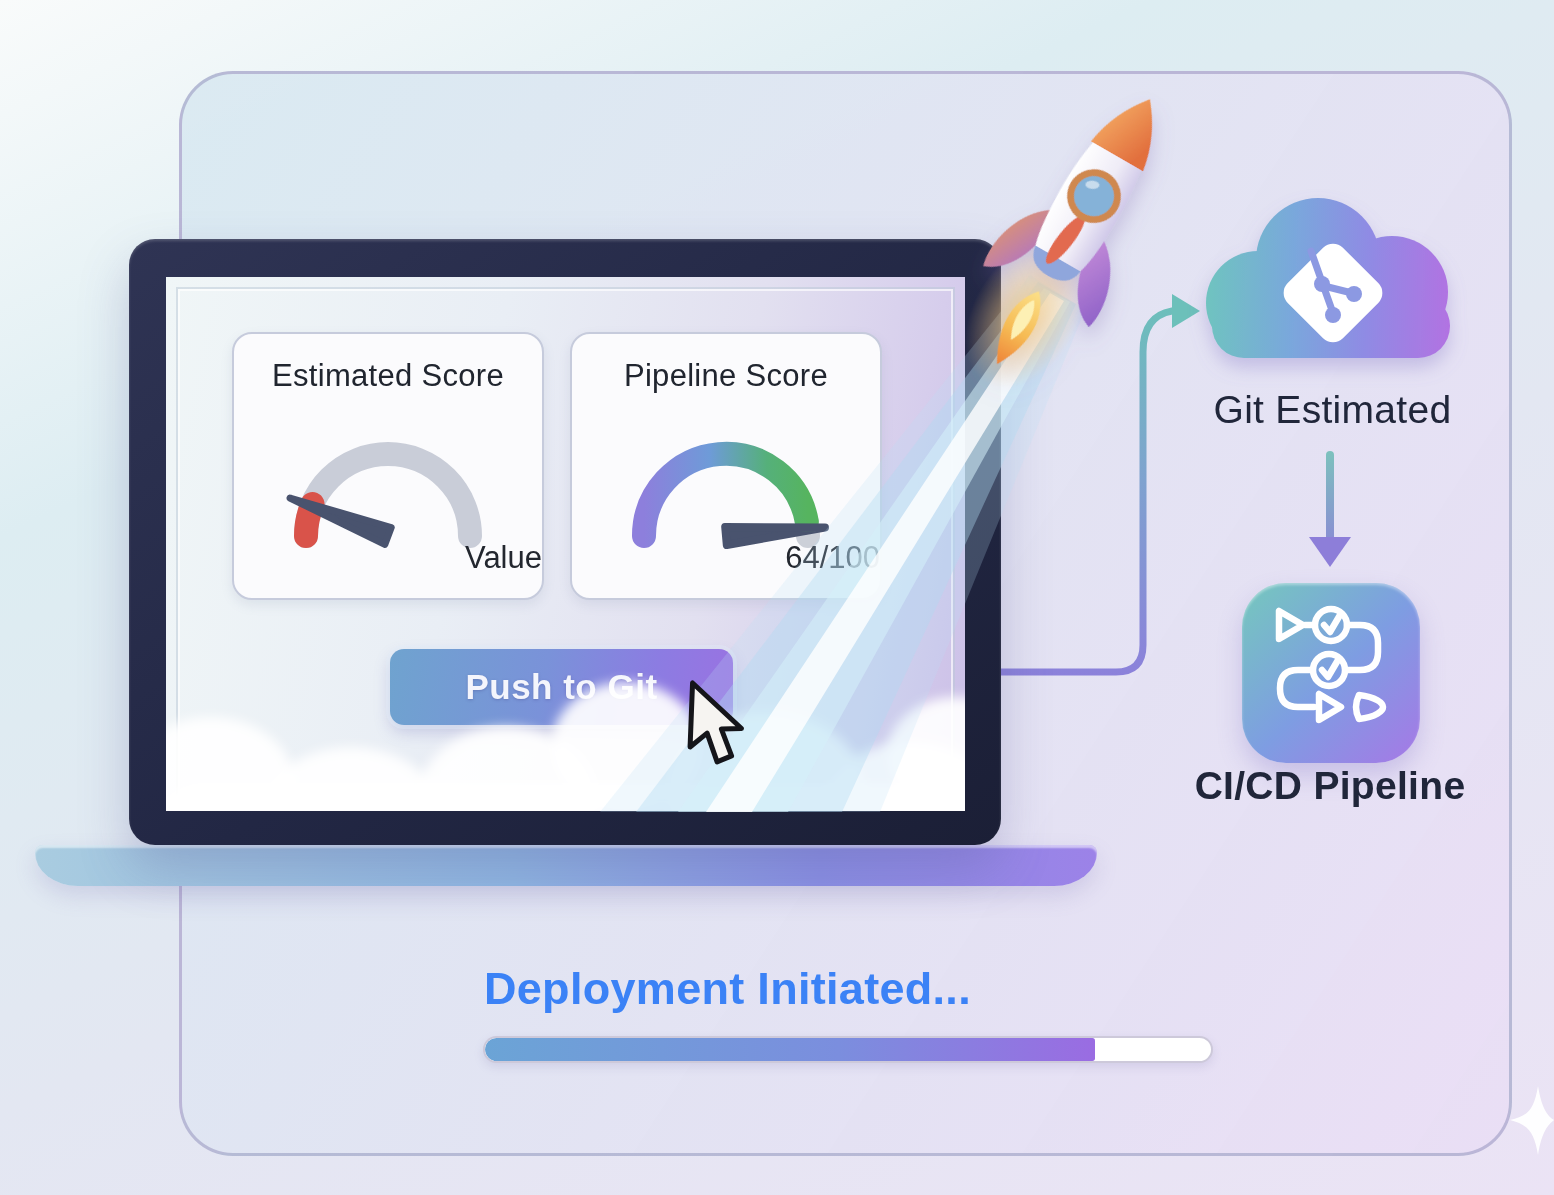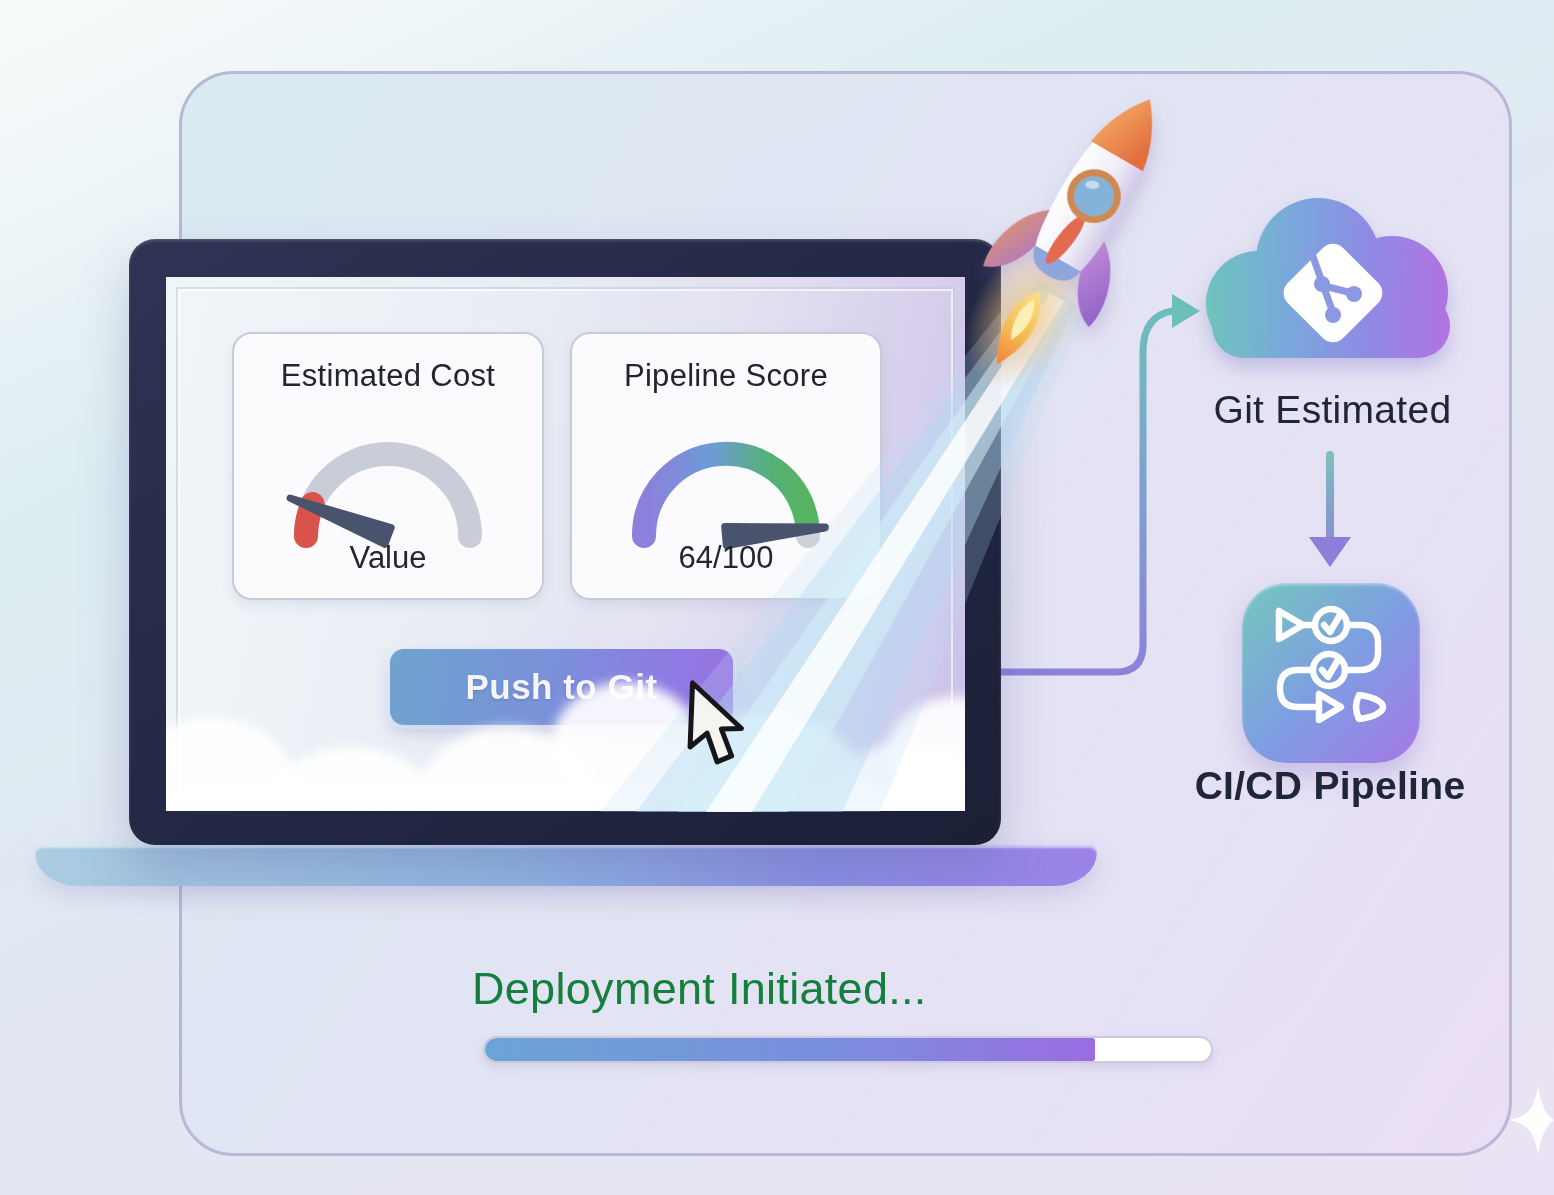--- a/index.html
+++ b/index.html
@@ -48,21 +48,21 @@
   .card {
     top:55px; width:312px; height:268px;
     background:#fbfbfd;
     border:2px solid #c6cbdc; border-radius:20px;
     box-shadow:0 5px 12px rgba(115,125,160,0.14);
   }
   .card.cost { left:66px; }
   .card.security { left:404px; }
   .card-title { margin-top:24px; text-align:center; font-size:31px; font-weight:500; color:#20252f; letter-spacing:0.3px; }
   .card-gauge { display:block; margin:2px auto 0 auto; }
-  .card-value { position:absolute; left:0; right:0; bottom:22px; text-align:center; font-size:31px; color:#23272f; }
+  .card-value { position:absolute; left:0; right:0; bottom:22px; text-align:right; font-size:31px; color:#23272f; }
 
   
   .push-btn {
     left:224px; top:372px; width:343px; height:76px;
     border:none; border-radius:14px; cursor:pointer;
     background:linear-gradient(100deg,#6fa3cf 0%,#7a92d9 45%,#8c7ce2 76%,#9a72e2 100%);
     color:#f4f5fc; font-family:inherit; font-size:35px; font-weight:600; letter-spacing:0.5px;
     text-shadow:0 1px 3px rgba(70,70,140,0.35);
     box-shadow:0 0 0 4px rgba(225,238,250,0.35), 0 7px 16px rgba(100,100,180,0.28);
   }
@@ -77,21 +77,21 @@
 
   
   .cicd-tile {
     left:1242px; top:583px; width:178px; height:180px;
     border-radius:44px;
     background:linear-gradient(135deg,#75c8bd 0%,#7e9de2 52%,#a678e6 100%);
     box-shadow:0 12px 24px rgba(130,115,200,0.30), inset 0 2px 3px rgba(255,255,255,0.4);
   }
 
   
-  .status-text { left:472px; top:963px; font-size:45px; font-weight:400; color:#15803d; letter-spacing:0.3px; }
+  .status-text { left:484px; top:963px; font-size:45px; font-weight:700; color:#3b82f6; letter-spacing:0.3px; }
   .progress-track {
     left:483px; top:1036px; width:730px; height:27px;
     background:#ffffff; border:2px solid rgba(178,172,198,0.65);
     border-radius:15px; box-shadow:0 4px 10px rgba(130,120,180,0.18);
     overflow:hidden;
   }
   .progress-fill {
     height:100%; border-radius:13px 3px 3px 13px;
     background:linear-gradient(90deg,#6ba4d6 0%,#7b8ede 58%,#9a6ce2 100%);
   }
@@ -156,21 +156,21 @@
   <path d="M 1538 1086 C 1542 1110 1548 1116 1554 1120 C 1548 1125 1542 1131 1538 1155 C 1534 1131 1528 1125 1510 1120 C 1528 1116 1534 1110 1538 1086 Z" fill="rgba(255,255,255,0.95)"></path>
 </svg>
 
 <div class="abs laptop-base"></div>
 <div class="abs bezel"></div>
 
 <div class="abs screen">
   <div class="abs screen-frame"></div>
 
   <div class="abs card cost">
-    <div class="card-title">Estimated Cost</div>
+    <div class="card-title">Estimated Score</div>
     <svg class="card-gauge" width="280" height="160" viewBox="0 0 280 160">
       <path d="M 58 140 A 82 82 0 0 1 222 140" fill="none" stroke="#c9cdd8" stroke-width="24" stroke-linecap="round"></path>
       <path d="M 58 140 A 82 82 0 0 1 64.5 108" fill="none" stroke="#d9534a" stroke-width="24" stroke-linecap="round"></path>
       <path d="M 143.2 131.6 L 42 102 L 136.8 148.4 Z" fill="#49536e" stroke="#49536e" stroke-width="7" stroke-linejoin="round"></path>
     </svg>
     <div class="card-value">Value</div>
   </div>
 
   <div class="abs card security">
     <div class="card-title">Pipeline Score</div>

